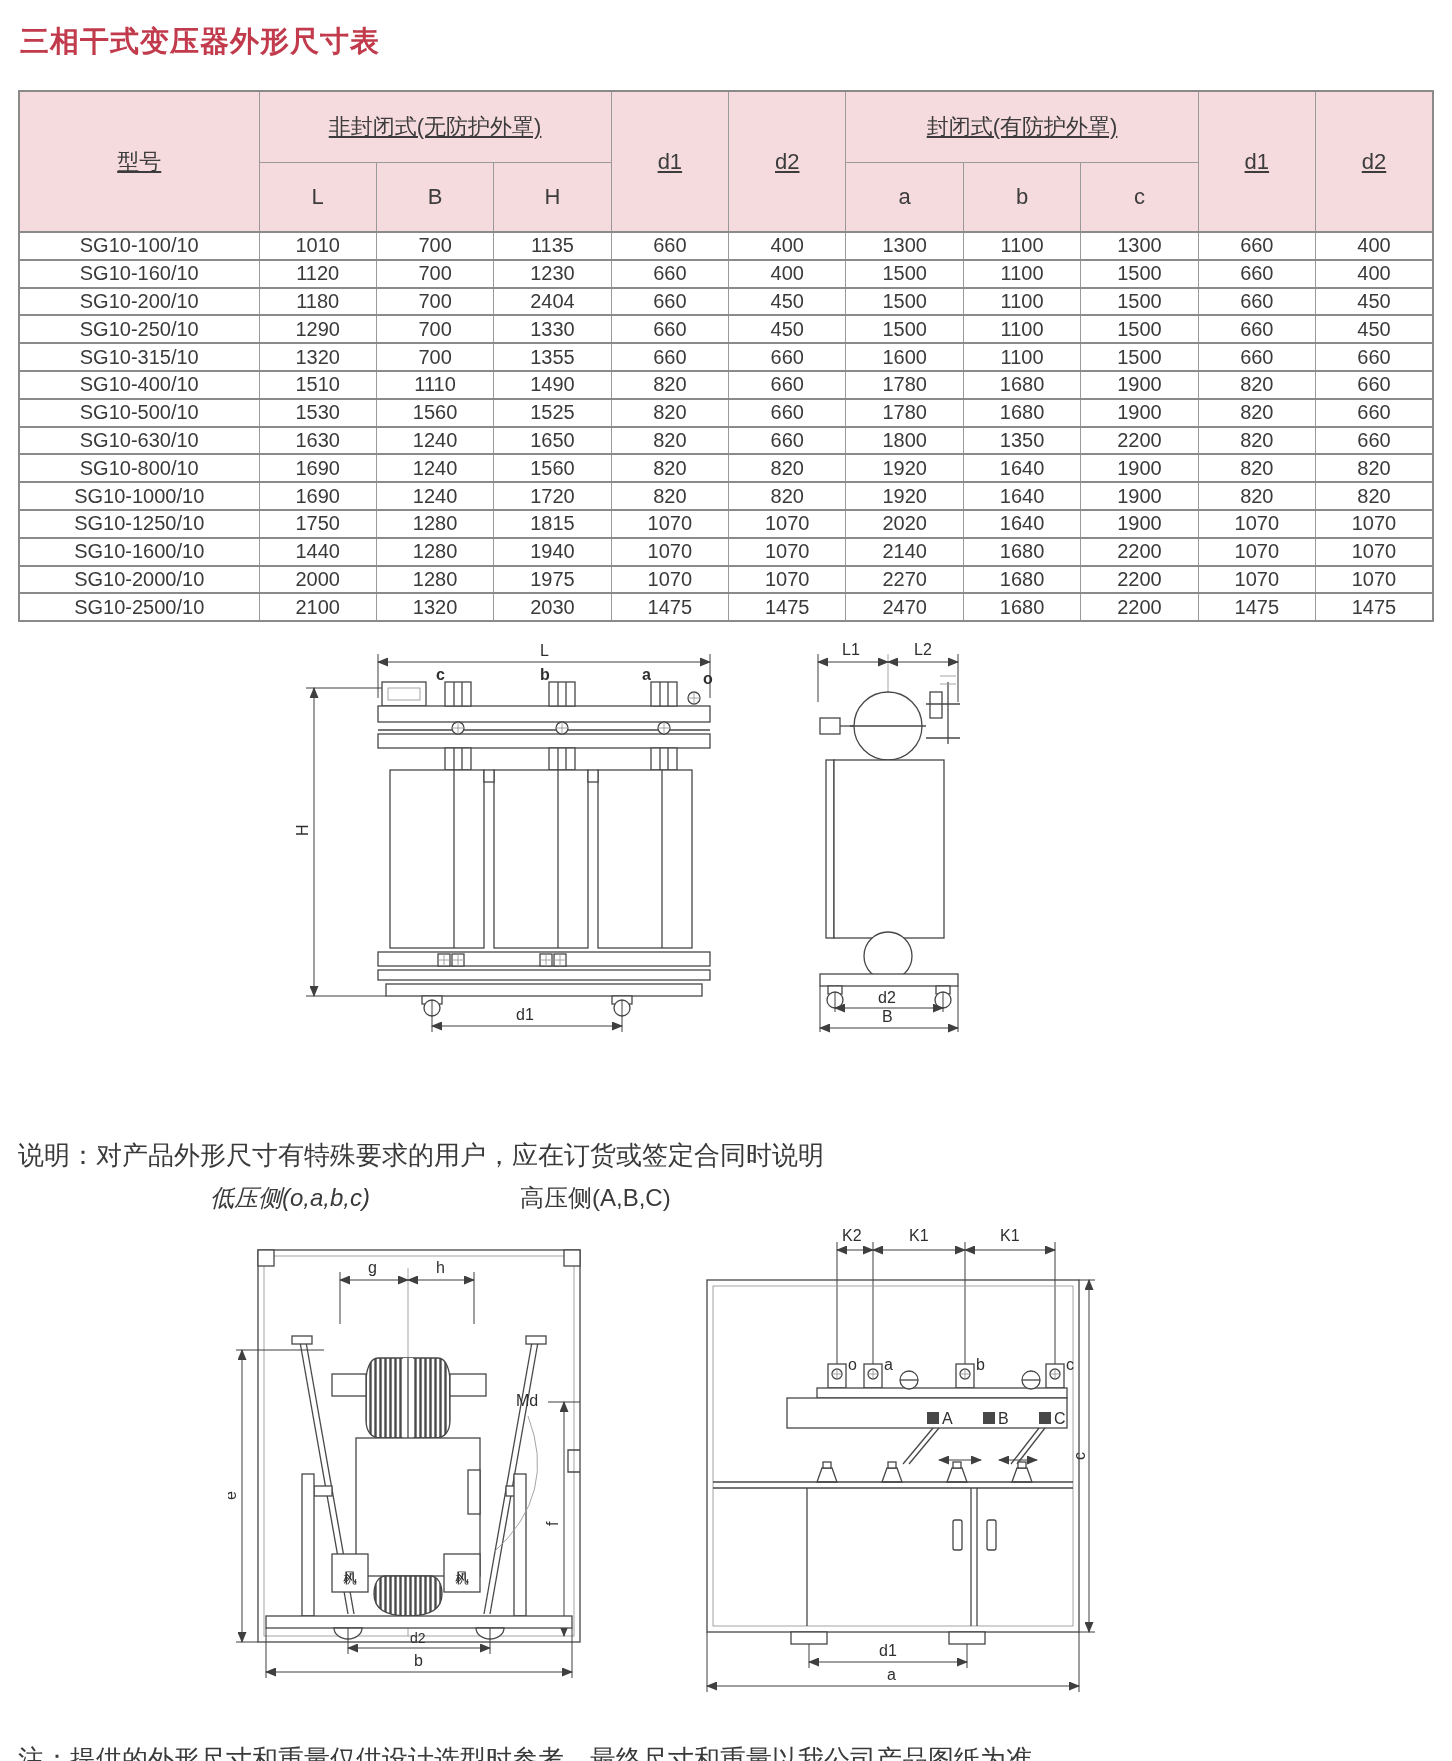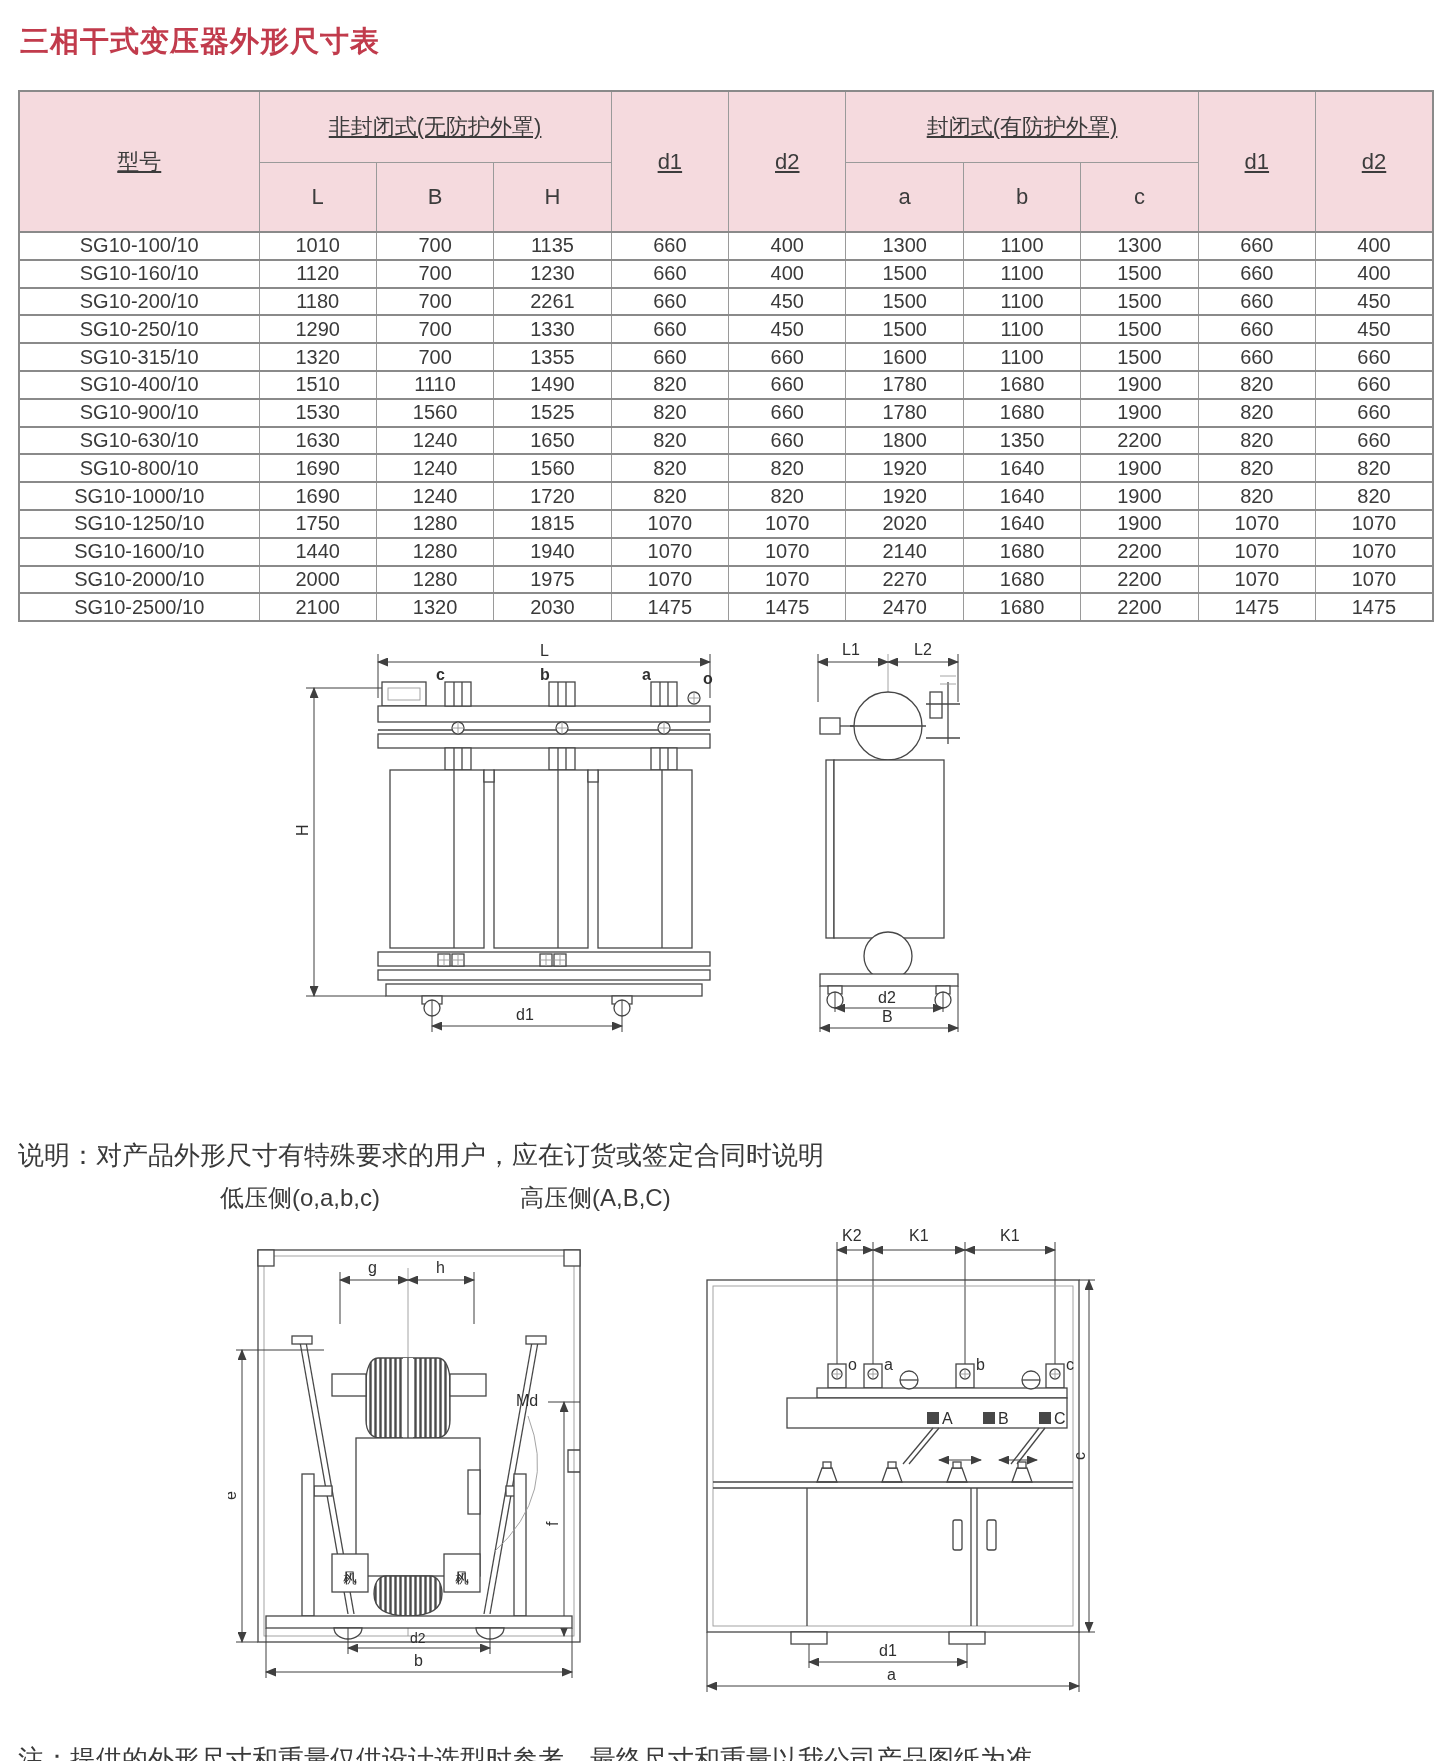--- a/index.html
+++ b/index.html
@@ -87,21 +87,21 @@
           <td>1500</td>
           <td>1100</td>
           <td>1500</td>
           <td>660</td>
           <td>400</td>
         </tr>
         <tr>
           <td>SG10-200/10</td>
           <td>1180</td>
           <td>700</td>
-          <td>2261</td>
+          <td>2404</td>
           <td>660</td>
           <td>450</td>
           <td>1500</td>
           <td>1100</td>
           <td>1500</td>
           <td>660</td>
           <td>450</td>
         </tr>
         <tr>
           <td>SG10-250/10</td>
@@ -136,21 +136,21 @@
           <td>1490</td>
           <td>820</td>
           <td>660</td>
           <td>1780</td>
           <td>1680</td>
           <td>1900</td>
           <td>820</td>
           <td>660</td>
         </tr>
         <tr>
-          <td>SG10-900/10</td>
+          <td>SG10-500/10</td>
           <td>1530</td>
           <td>1560</td>
           <td>1525</td>
           <td>820</td>
           <td>660</td>
           <td>1780</td>
           <td>1680</td>
           <td>1900</td>
           <td>820</td>
           <td>660</td>
@@ -407,21 +407,21 @@
         <line class="dim" x1="30" y1="346" x2="30" y2="392"></line>
         <line class="dim" x1="168" y1="346" x2="168" y2="392"></line>
         <line class="dim" x1="30" y1="388" x2="168" y2="388" marker-start="url(#m2s)" marker-end="url(#m2e)"></line>
         <text class="lbl" x="92" y="382">B</text>
       </g>
     </svg>
   </div>
 
   <p class="note" style="left:18px;top:1112px;">说明：对产品外形尺寸有特殊要求的用户，应在订货或签定合同时说明</p>
 
-  <div class="side-label" style="left:220px;top:1182px;">低压侧(o,a,b,c)</div>
+  <div class="side-label" style="left:210px;top:1182px;font-style:italic;">低压侧(o,a,b,c)</div>
   <div class="side-label" style="left:520px;top:1182px;">高压侧(A,B,C)</div>
 
   <div class="drawing" style="left:228px;top:1224px;width:372px;height:482px;">
     <svg width="372" height="482" viewBox="0 0 372 482">
       <defs>
         <marker id="m3e" markerWidth="11" markerHeight="9" refX="10" refY="4.5" orient="auto" markerUnits="userSpaceOnUse">
             <path d="M0,0 L11,4.5 L0,9 Z" fill="#3f3f3f"></path>
           </marker>
         <marker id="m3s" markerWidth="11" markerHeight="9" refX="1" refY="4.5" orient="auto" markerUnits="userSpaceOnUse">
             <path d="M11,0 L0,4.5 L11,9 Z" fill="#3f3f3f"></path>

